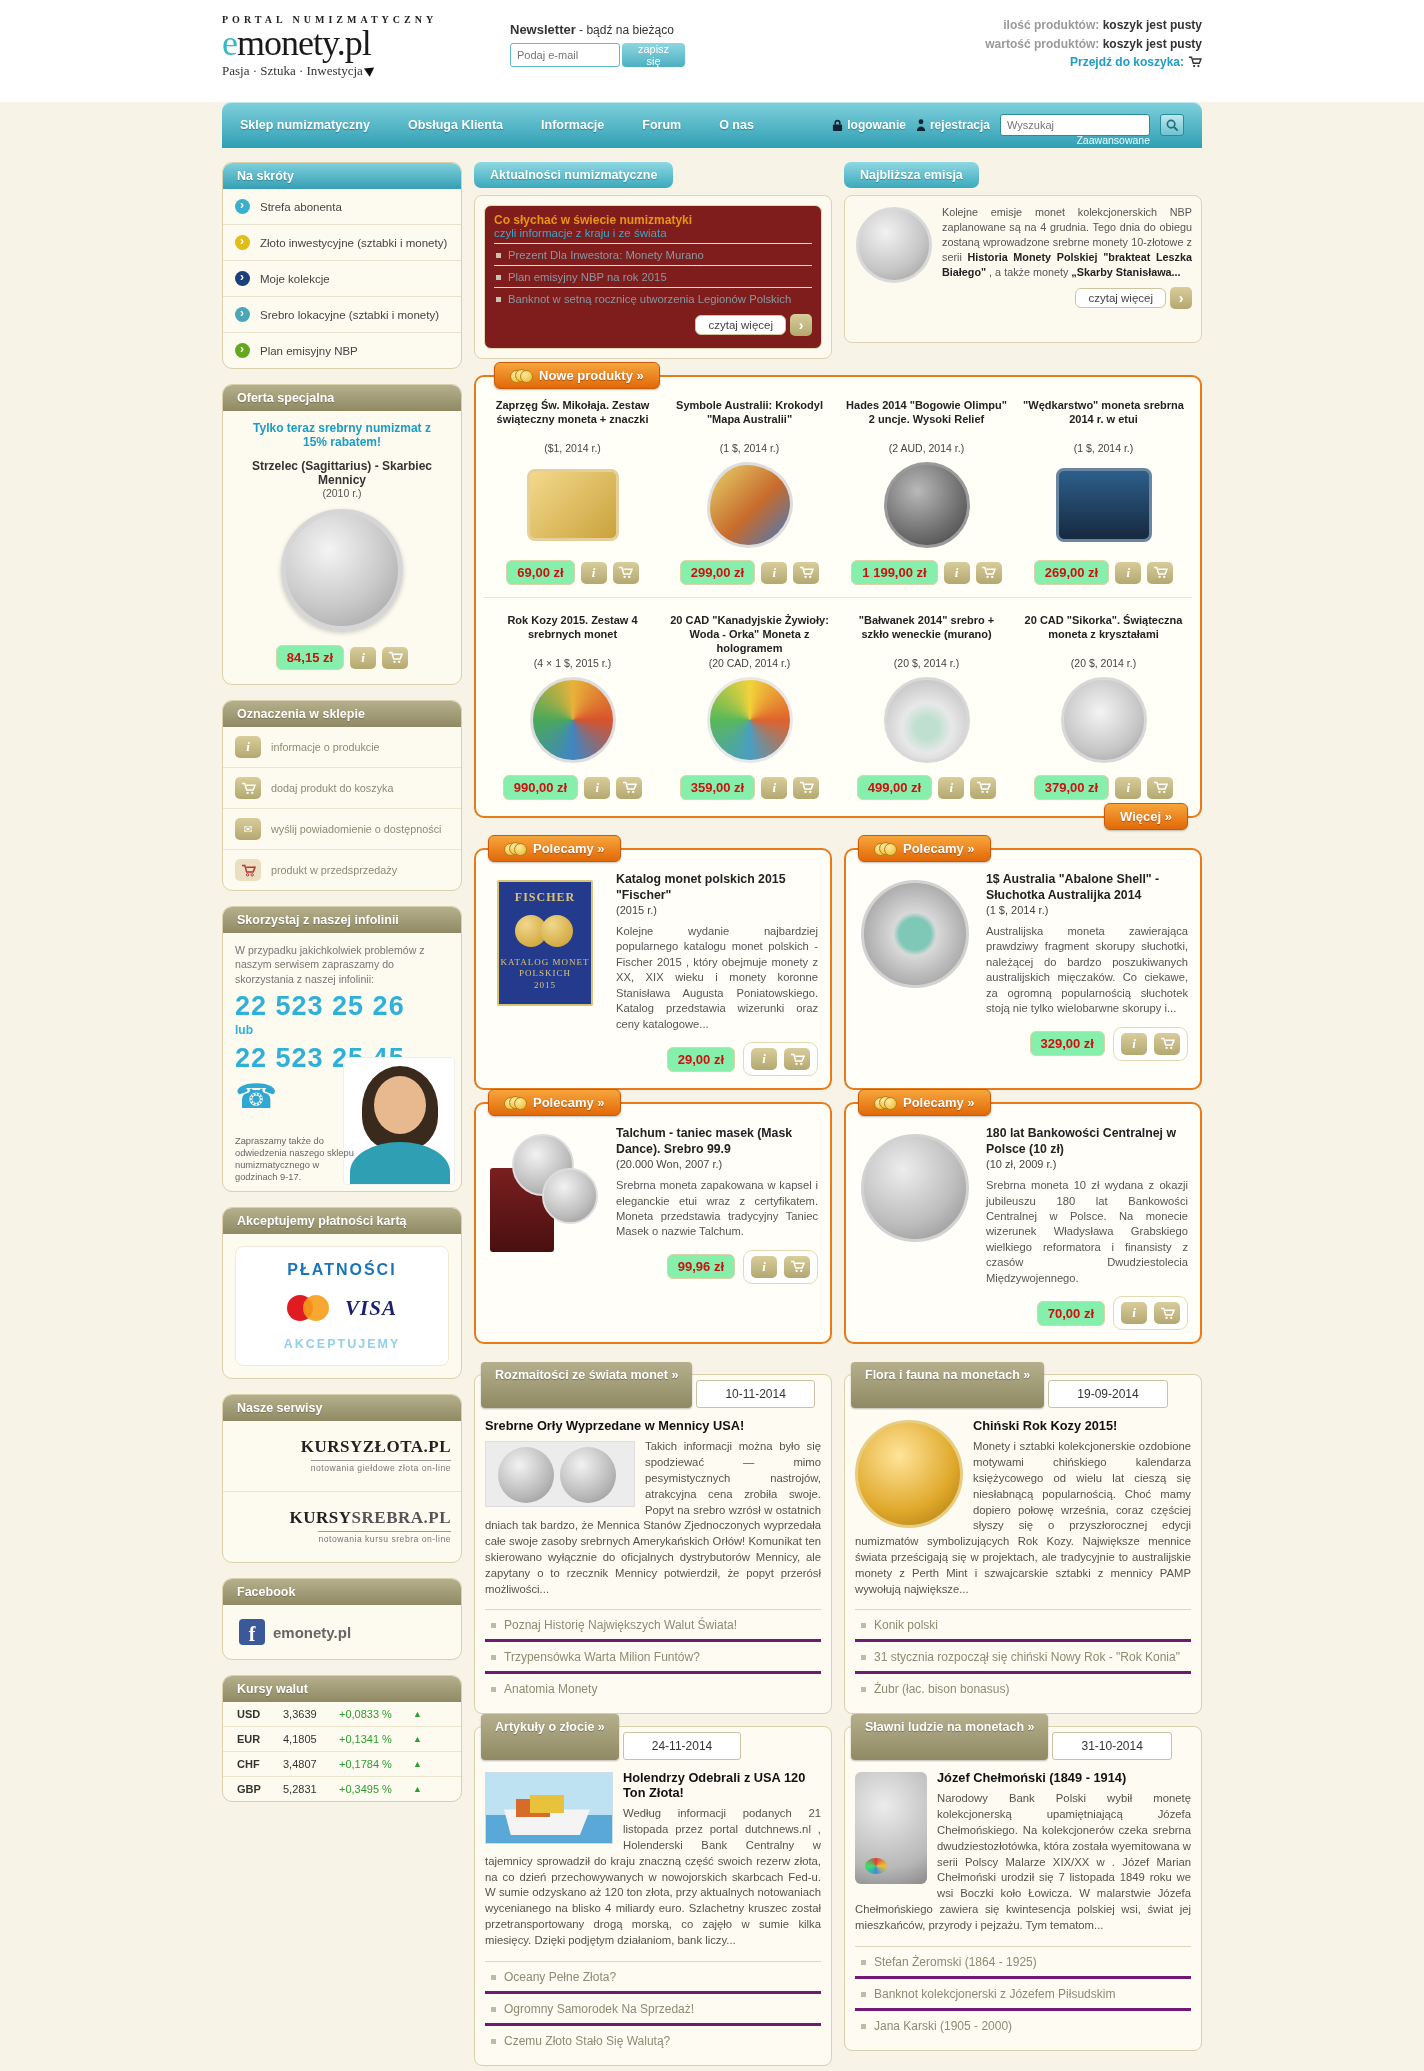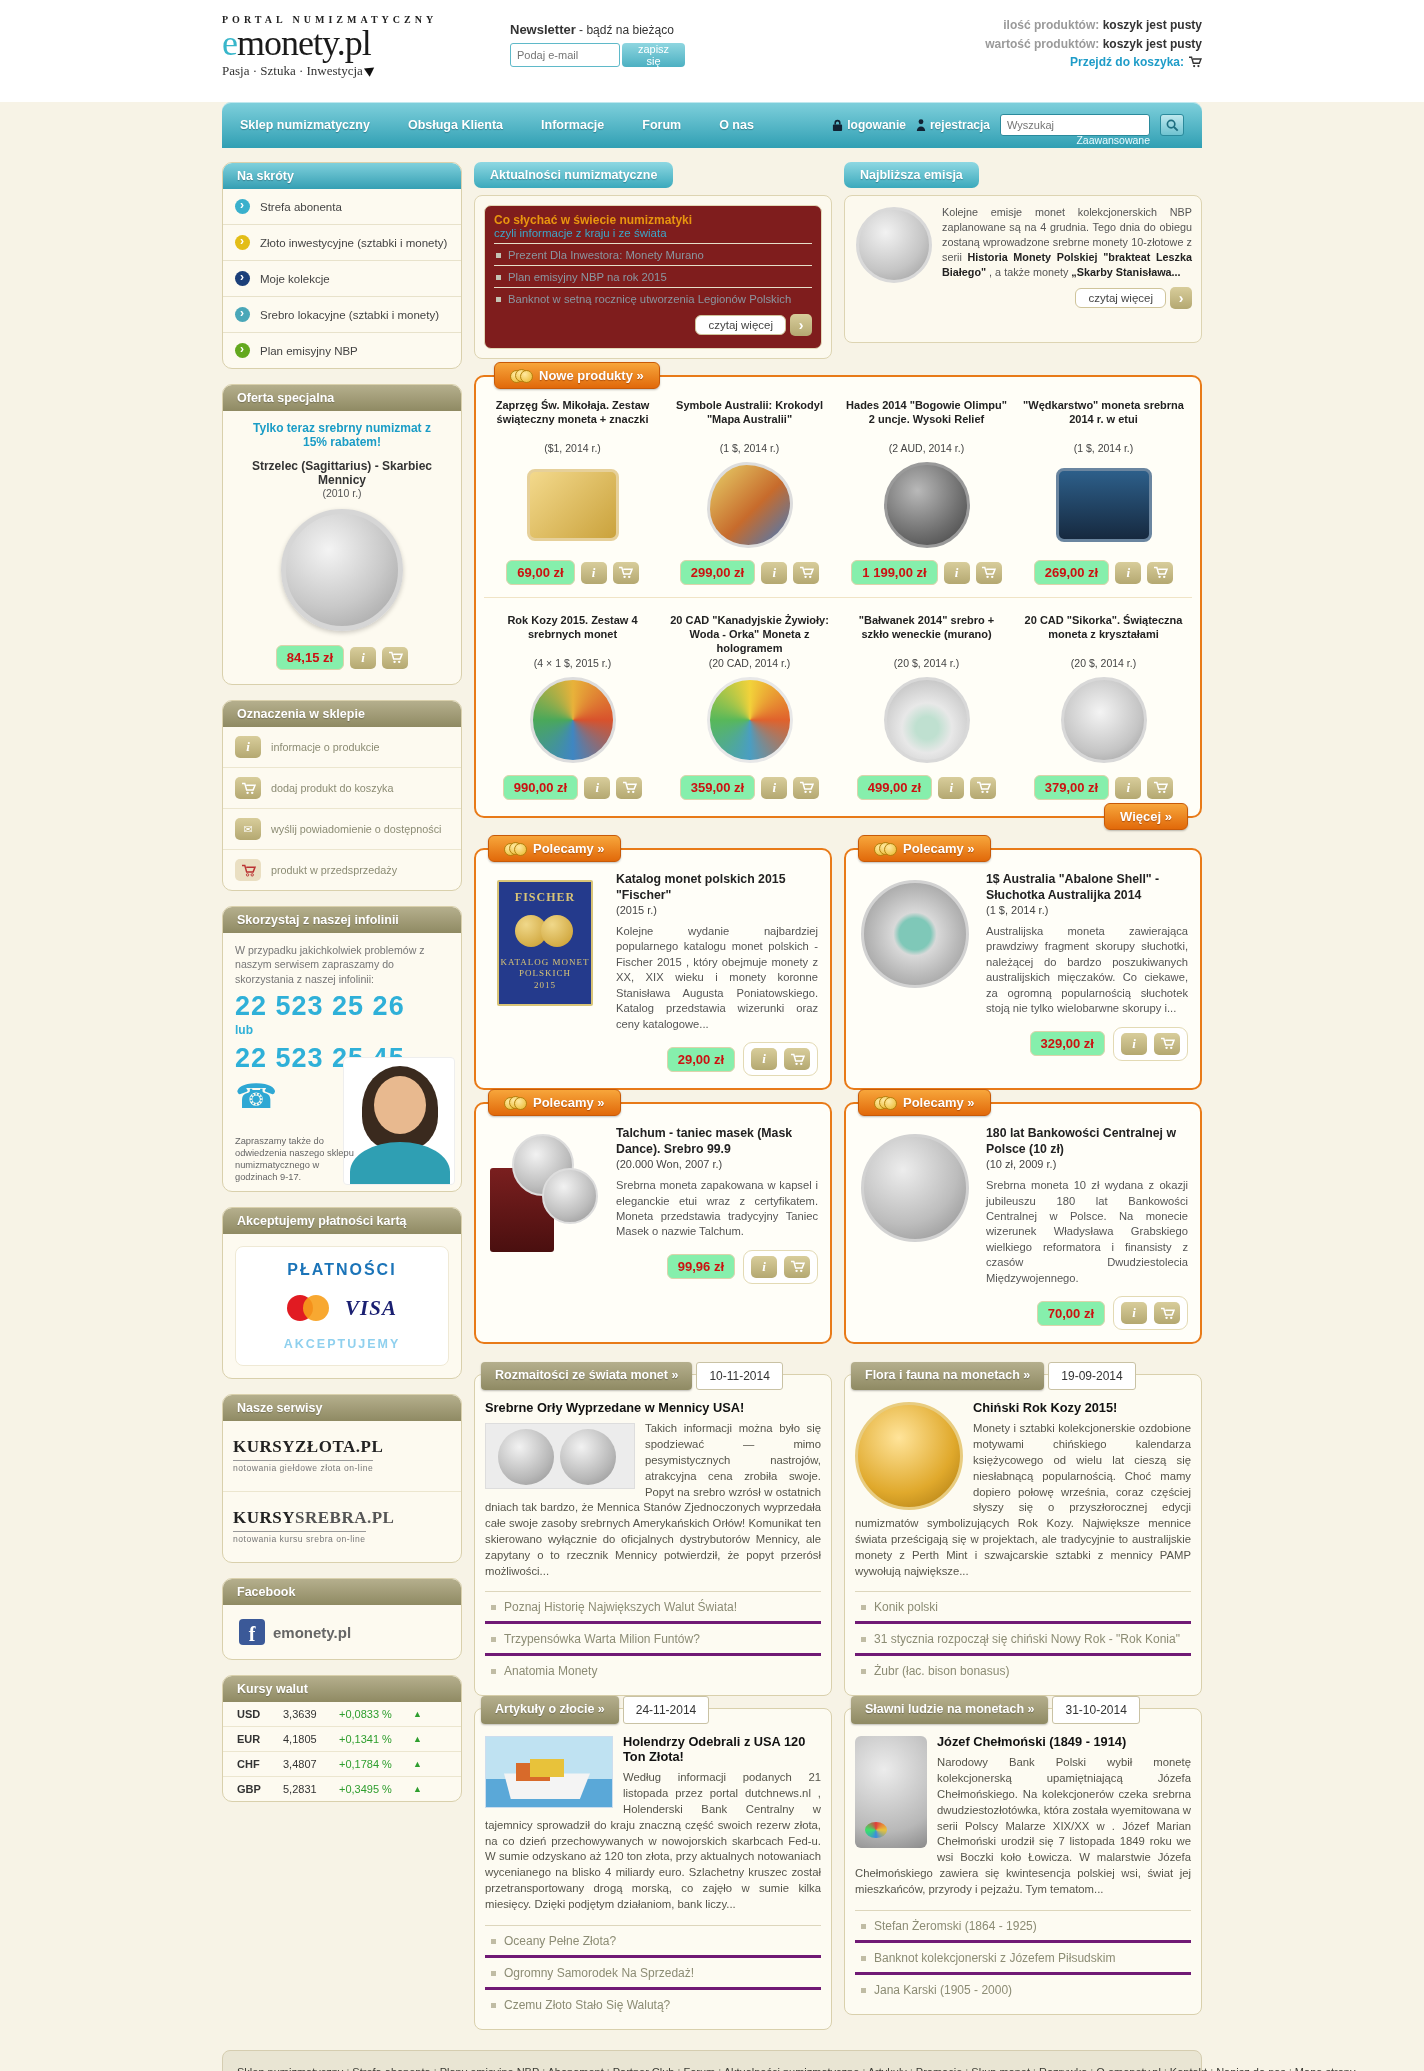--- a/index.html
+++ b/index.html
@@ -88,21 +88,21 @@
   .pay-inner { background:#fff; border:1px solid #efe9d5; border-radius:8px; margin:12px; padding:14px 10px; text-align:center; }
   .pay-logo { color:#1b74b8; font-weight:bold; font-size:16px; letter-spacing:2px; }
   .pay-cards { display:flex; justify-content:center; align-items:center; gap:16px; margin-top:16px; }
   .mc { position:relative; width:42px; height:26px; }
   .mc::before, .mc::after { content:""; position:absolute; top:0; width:26px; height:26px; border-radius:50%; }
   .mc::before { left:0; background:#e11b22; }
   .mc::after { left:16px; background:#f79e1b; opacity:.9; }
   .visa { color:#1a1f71; font-weight:bold; font-style:italic; font-size:21px; font-family:"Liberation Serif", serif; letter-spacing:1px; }
   .pay-accept { color:#8fd0ee; font-weight:bold; font-size:12.5px; letter-spacing:2px; margin-top:16px; }
 
-  .svc { text-align:left; padding:16px 10px; border-bottom:1px solid #ece6cf; cursor:pointer; }
+  .svc { text-align:right; padding:16px 10px; border-bottom:1px solid #ece6cf; cursor:pointer; }
   .svc:last-child{border-bottom:none;}
   .svc-name { font-family:"Liberation Serif", serif; font-size:17px; font-weight:bold; color:#222; letter-spacing:.5px; }
   .svc-sub { font-size:8.6px; color:#777; border-top:1px solid #999; display:inline-block; padding-top:2px; margin-top:2px; letter-spacing:.5px; }
 
   .fb-row { display:flex; align-items:center; gap:8px; padding:14px 16px; cursor:pointer; }
   .fb-badge { width:26px; height:26px; background:#3b5998; color:#fff; border-radius:4px; font-family:"Liberation Serif", serif; font-weight:bold; font-size:20px; display:flex; align-items:flex-end; justify-content:center; line-height:1.05; }
   .fb-name { font-size:15px; font-weight:bold; color:#666; }
 
   .cur-row { display:flex; align-items:center; padding:6px 14px; border-bottom:1px solid #ece6cf; font-size:11px; }
   .cur-row:last-child{border-bottom:none;}
@@ -176,21 +176,21 @@
   .talchum .t1,.talchum .t2 { position:absolute; border-radius:50%; background:radial-gradient(circle at 38% 32%, #f2f2f2, #bdbdbd 60%, #8e8e8e); border:2px solid #ddd; }
   .talchum .t1 { width:62px; height:62px; left:22px; top:0; }
   .talchum .t2 { width:56px; height:56px; left:52px; top:34px; }
   .coin-bank { width:108px; height:108px; border-radius:50%; background:radial-gradient(circle at 38% 32%, #ededed, #bdbdbd 58%, #8a8a8a); border:3px solid #d2d2d2; }
 
   
   .sec-grid { display:grid; grid-template-columns:1fr 1fr; gap:12px; margin-top:30px; align-items:start; }
   .sbox2 { background:#fdfbf2; border:1px solid #d9d0ac; border-radius:8px; padding:0 10px 10px; }
   .s-head { display:flex; align-items:stretch; margin:-13px 0 10px -4px; }
   .olive-label { background:linear-gradient(#b5af8d,#8f8a63); color:#fff; font-weight:bold; font-size:12.5px; padding:6px 14px; border-radius:4px; text-shadow:0 1px 1px rgba(0,0,0,.3); box-shadow:0 1px 2px rgba(0,0,0,.25); cursor:pointer; }
-  .s-date { background:#fff; border:1px solid #c9c2a4; color:#333; font-size:12px; padding:6px 12px; border-radius:3px; margin-left:4px; }
+  .s-date { background:#fff; border:1px solid #c9c2a4; color:#333; font-size:12px; padding:6px 28px; border-radius:3px; margin-left:4px;margin-top:18px; }
   .a-title { font-size:12.8px; font-weight:bold; color:#111; margin:2px 0 6px; cursor:pointer; }
   .a-img { float:left; margin:2px 10px 4px 0; }
   .a-text { font-size:11.3px; color:#55544a; line-height:1.4; text-align:justify; }
   .a-links { margin-top:12px; border-top:1px solid #ddd6bc; }
   .a-links div { padding:8px 4px 7px; border-bottom:3px solid #701a75; font-size:12px; color:#8c8c74; cursor:pointer; }
   .a-links div:last-child { border-bottom:none; }
   .a-links div::before { content:""; display:inline-block; width:5px; height:5px; background:#c0bca4; margin:0 8px 1px 2px; vertical-align:middle; }
   .img-eagles { width:150px; height:66px; background:#ececec; border:1px solid #ddd; position:relative; }
   .img-eagles::before,.img-eagles::after { content:""; position:absolute; top:5px; width:56px; height:56px; border-radius:50%; background:radial-gradient(circle at 38% 32%, #f2f2f2, #b8b8b8 62%, #8d8d8d); }
   .img-eagles::before{left:12px;} .img-eagles::after{left:74px;}

